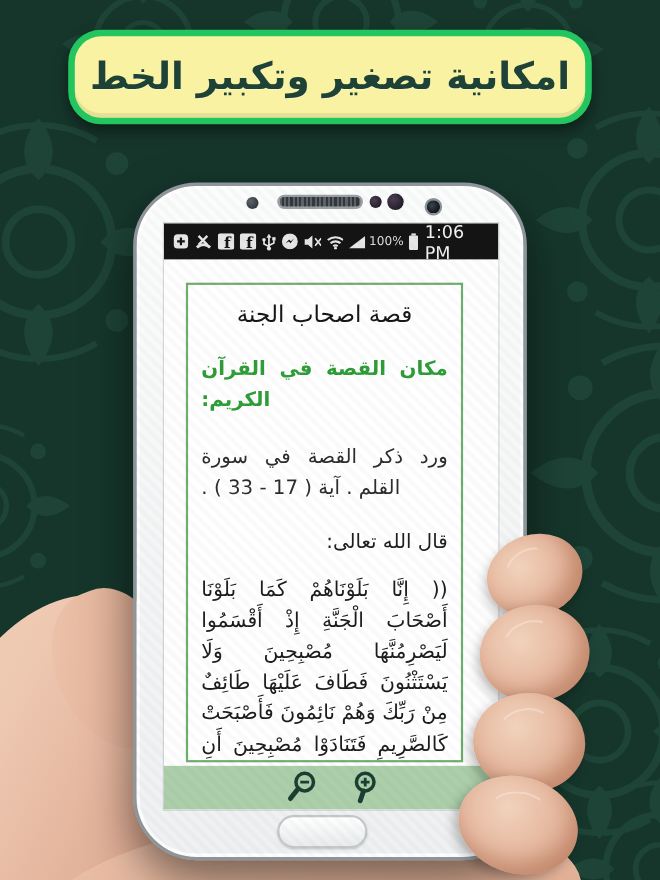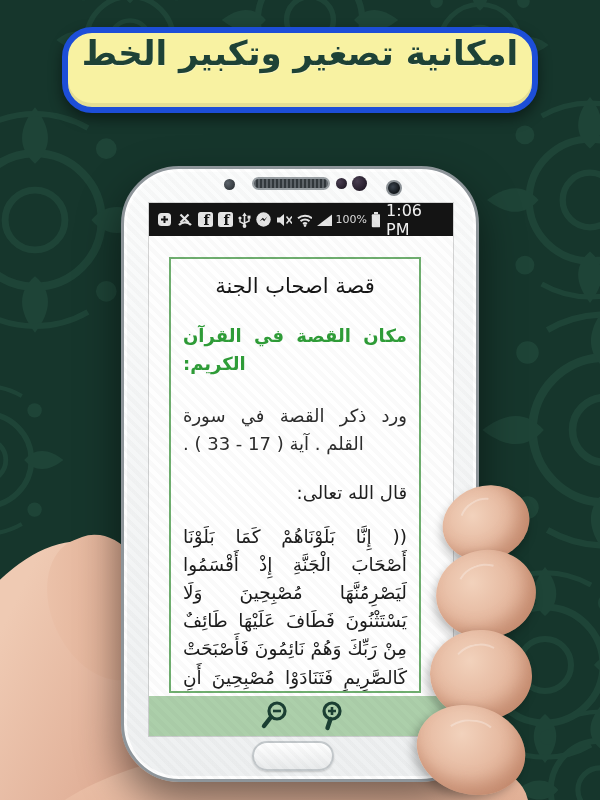--- a/index.html
+++ b/index.html
@@ -7,22 +7,22 @@
     position:relative;width:600px;height:800px;overflow:hidden;
     background:var(--background,#16362C);
     font-family:"DejaVu Sans",sans-serif;
   }
   
   .ornaments{position:absolute;inset:0;color:#265041;opacity:.55;pointer-events:none;}
   
   .banner{
     position:absolute;left:62px;top:27px;width:476px;height:86px;box-sizing:border-box;
     background:var(--banner-fill,#F8F2A2);
-    border:6px solid #1d4ed8;border-radius:30px;
-    display:flex;align-items:flex-start;justify-content:center;
+    border:6px solid #22c55e;border-radius:30px;
+    display:flex;align-items:center;justify-content:center;
     box-shadow:0 6px 14px rgba(0,0,0,.45), inset 0 -4px 0 rgba(0,0,0,.08);
     z-index:6;
   }
   .banner-text{
     color:var(--banner-text,#1E4236);font-size:34px;font-weight:bold;
     white-space:nowrap;direction:rtl;letter-spacing:-1px;
     text-shadow:0 1px 0 rgba(255,255,255,.35);
   }
   
   .skin{position:absolute;border-radius:50%;}

